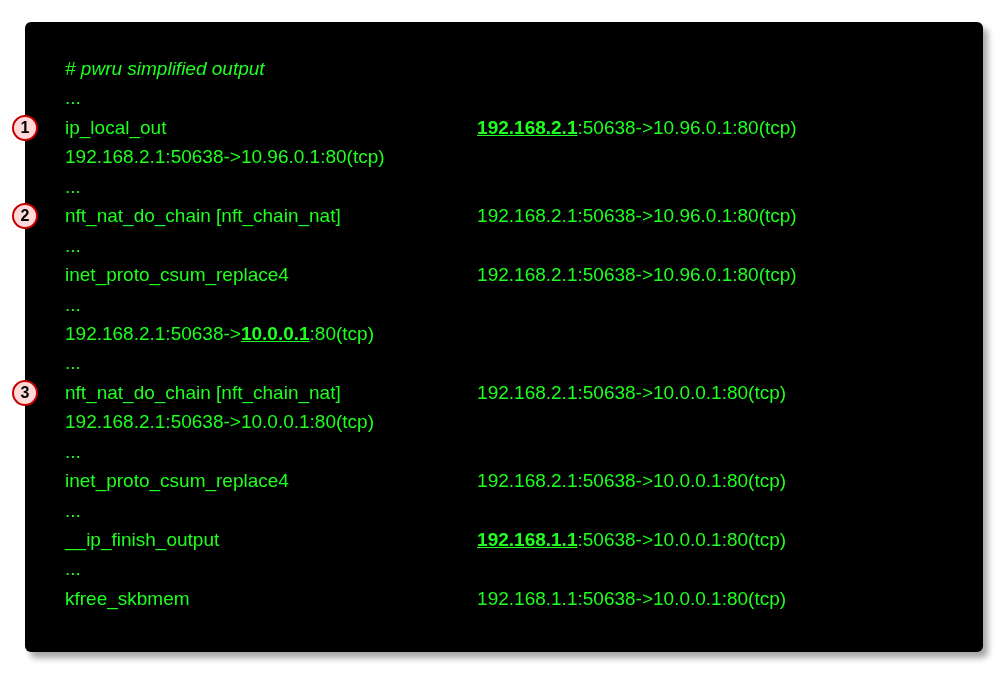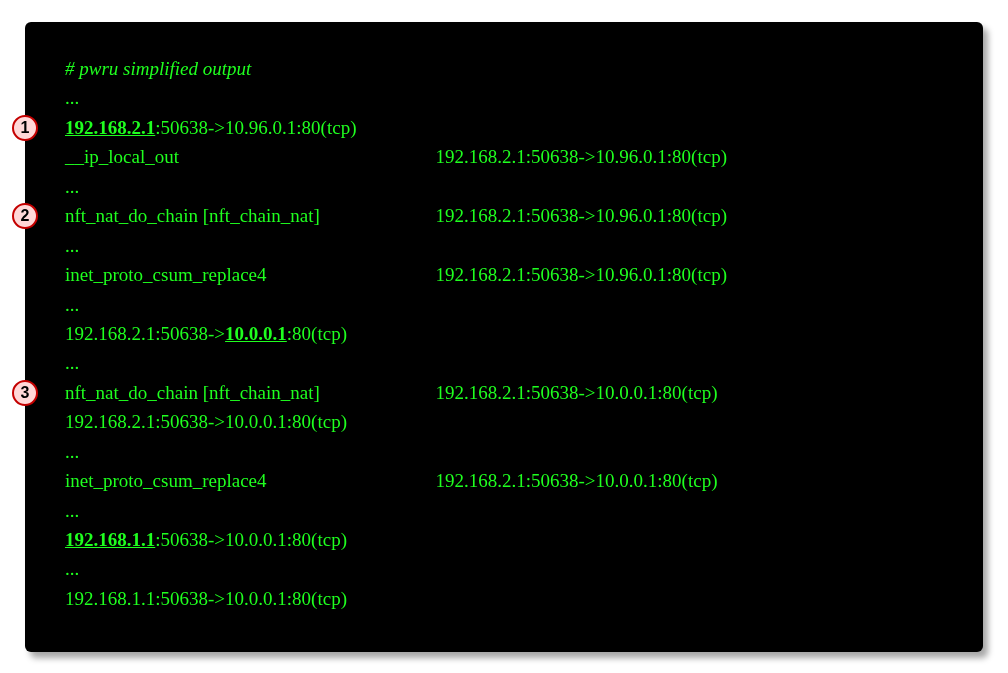--- a/index.html
+++ b/index.html
@@ -14,21 +14,21 @@
   .terminal {
     position: absolute;
     left: 25px;
     top: 22px;
     width: 958px;
     height: 630px;
     background: #000000;
     border-radius: 6px;
     box-shadow: 5px 6px 6px rgba(0,0,0,0.35);
     color: #1fff1f;
-    font-family: Liberation Serif, serif;
+    font-family: Liberation Sans, sans-serif;
     font-size: 19px;
     line-height: 1.55;
     padding: 32px 40px 20px 40px;
     box-sizing: border-box;
     overflow: hidden;
   }
   .line {
     white-space: pre;
     display: flex;
   }
@@ -63,37 +63,37 @@
     box-sizing: border-box;
   }
 </style>
 </head>
 <body>
 
 <div class="terminal" id="term">
   <div class="line comment"># pwru simplified output</div>
   <div id="rows">
       <div class="line"><span>...</span></div>
-      <div class="line"><span class="tuple"><span class="em">192.168.2.1</span><span>:50638-&gt;10.96.0.1:80(tcp)</span></span></div>
-      <div class="line"><span class="fn">__ip_local_out</span><span class="tuple"><span>192.168.2.1:50638-&gt;10.96.0.1:80(tcp)</span></span></div>
+      <div class="line"><span class="fn">ip_local_out</span><span class="tuple"><span class="em">192.168.2.1</span><span>:50638-&gt;10.96.0.1:80(tcp)</span></span></div>
+      <div class="line"><span class="tuple"><span>192.168.2.1:50638-&gt;10.96.0.1:80(tcp)</span></span></div>
       <div class="line"><span>...</span></div>
       <div class="line"><span class="fn">nft_nat_do_chain [nft_chain_nat]</span><span class="tuple"><span>192.168.2.1:50638-&gt;10.96.0.1:80(tcp)</span></span></div>
       <div class="line"><span>...</span></div>
       <div class="line"><span class="fn">inet_proto_csum_replace4</span><span class="tuple"><span>192.168.2.1:50638-&gt;10.96.0.1:80(tcp)</span></span></div>
       <div class="line"><span>...</span></div>
       <div class="line"><span class="tuple"><span>192.168.2.1:50638-&gt;</span><span class="em">10.0.0.1</span><span>:80(tcp)</span></span></div>
       <div class="line"><span>...</span></div>
       <div class="line"><span class="fn">nft_nat_do_chain [nft_chain_nat]</span><span class="tuple"><span>192.168.2.1:50638-&gt;10.0.0.1:80(tcp)</span></span></div>
       <div class="line"><span class="tuple"><span>192.168.2.1:50638-&gt;10.0.0.1:80(tcp)</span></span></div>
       <div class="line"><span>...</span></div>
       <div class="line"><span class="fn">inet_proto_csum_replace4</span><span class="tuple"><span>192.168.2.1:50638-&gt;10.0.0.1:80(tcp)</span></span></div>
       <div class="line"><span>...</span></div>
-      <div class="line"><span class="tuple"><span class="em">192.168.1.1</span><span>:50638-&gt;10.0.0.1:80(tcp)</span></span></div>
+      <div class="line"><span class="fn">__ip_finish_output</span><span class="tuple"><span class="em">192.168.1.1</span><span>:50638-&gt;10.0.0.1:80(tcp)</span></span></div>
       <div class="line"><span>...</span></div>
-      <div class="line"><span class="tuple"><span>192.168.1.1:50638-&gt;10.0.0.1:80(tcp)</span></span></div>
+      <div class="line"><span class="fn">kfree_skbmem</span><span class="tuple"><span>192.168.1.1:50638-&gt;10.0.0.1:80(tcp)</span></span></div>
     </div>
 </div>
 
 <div id="badges">
     <div class="badge" style="left: 12px; top: 114.594px;">
       <span>1</span>
     </div>
     <div class="badge" style="left: 12px; top: 202.906px;">
       <span>2</span>
     </div>

